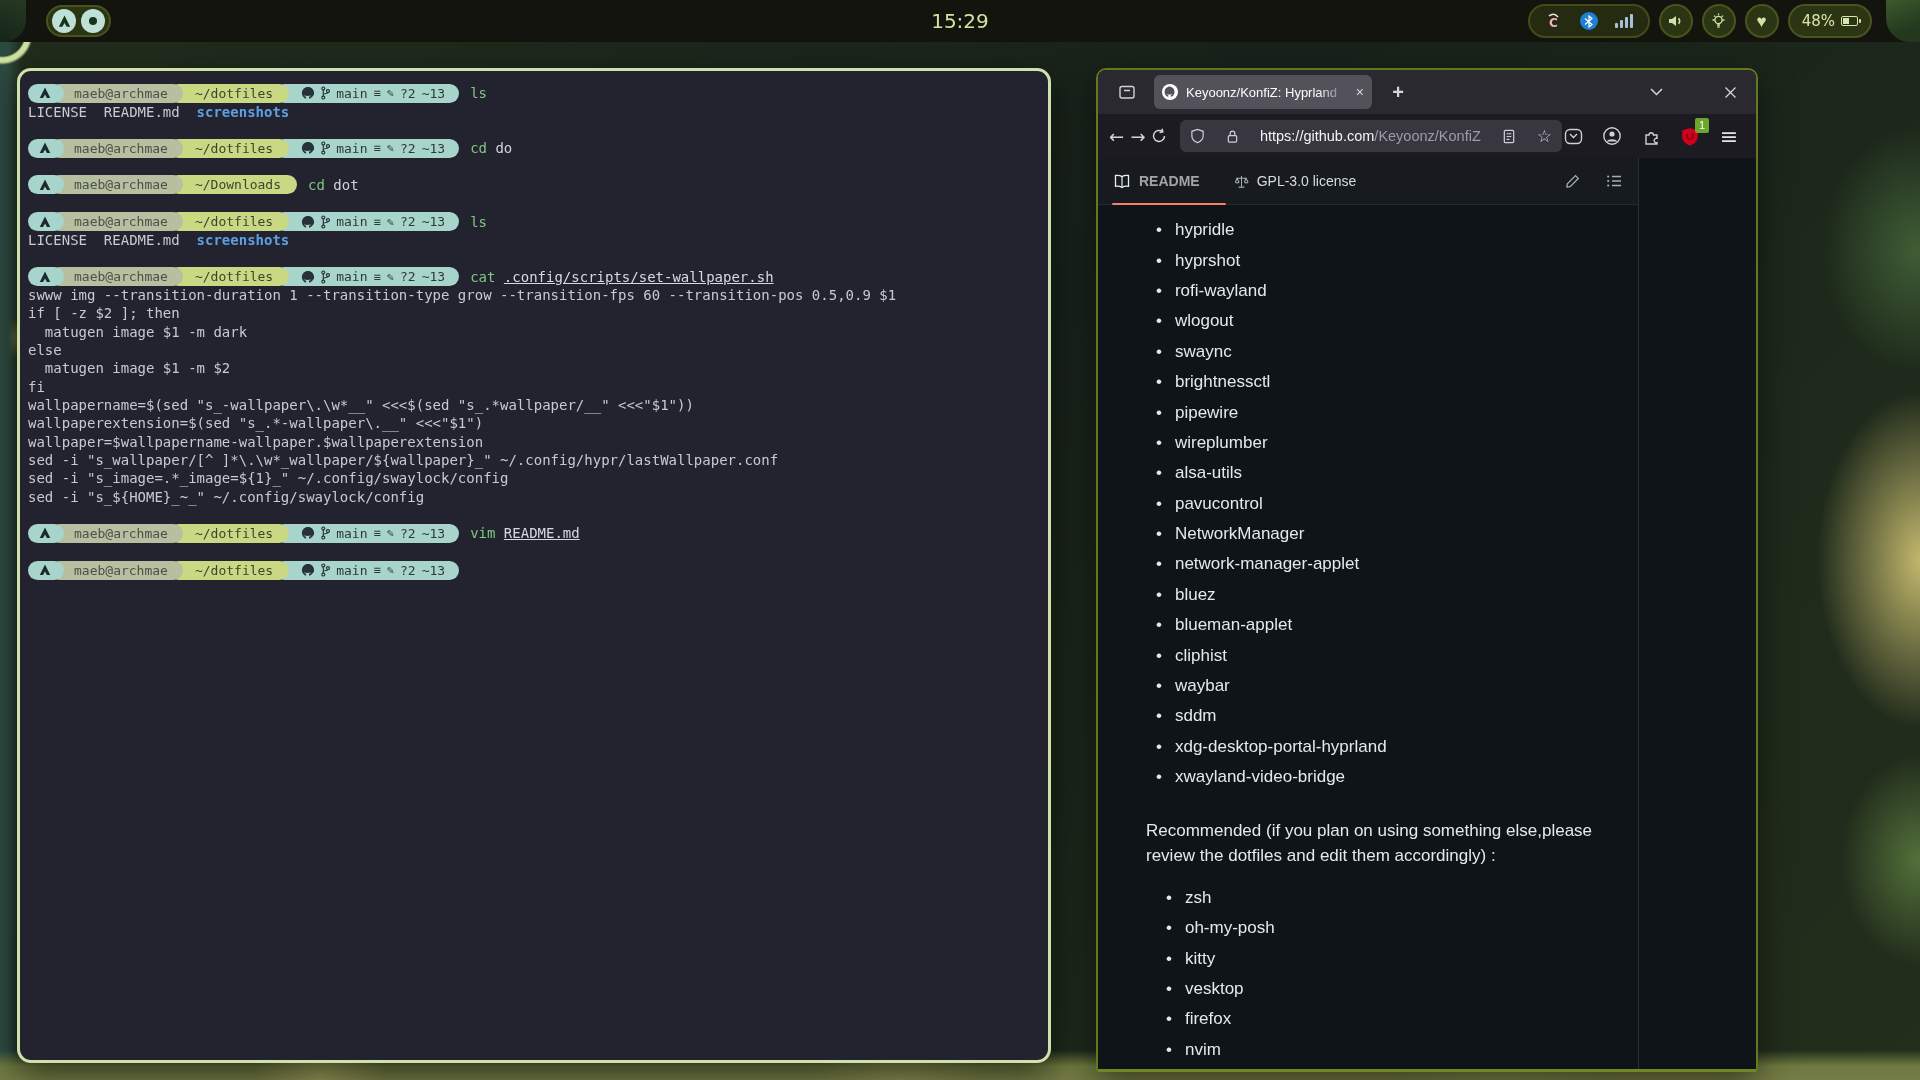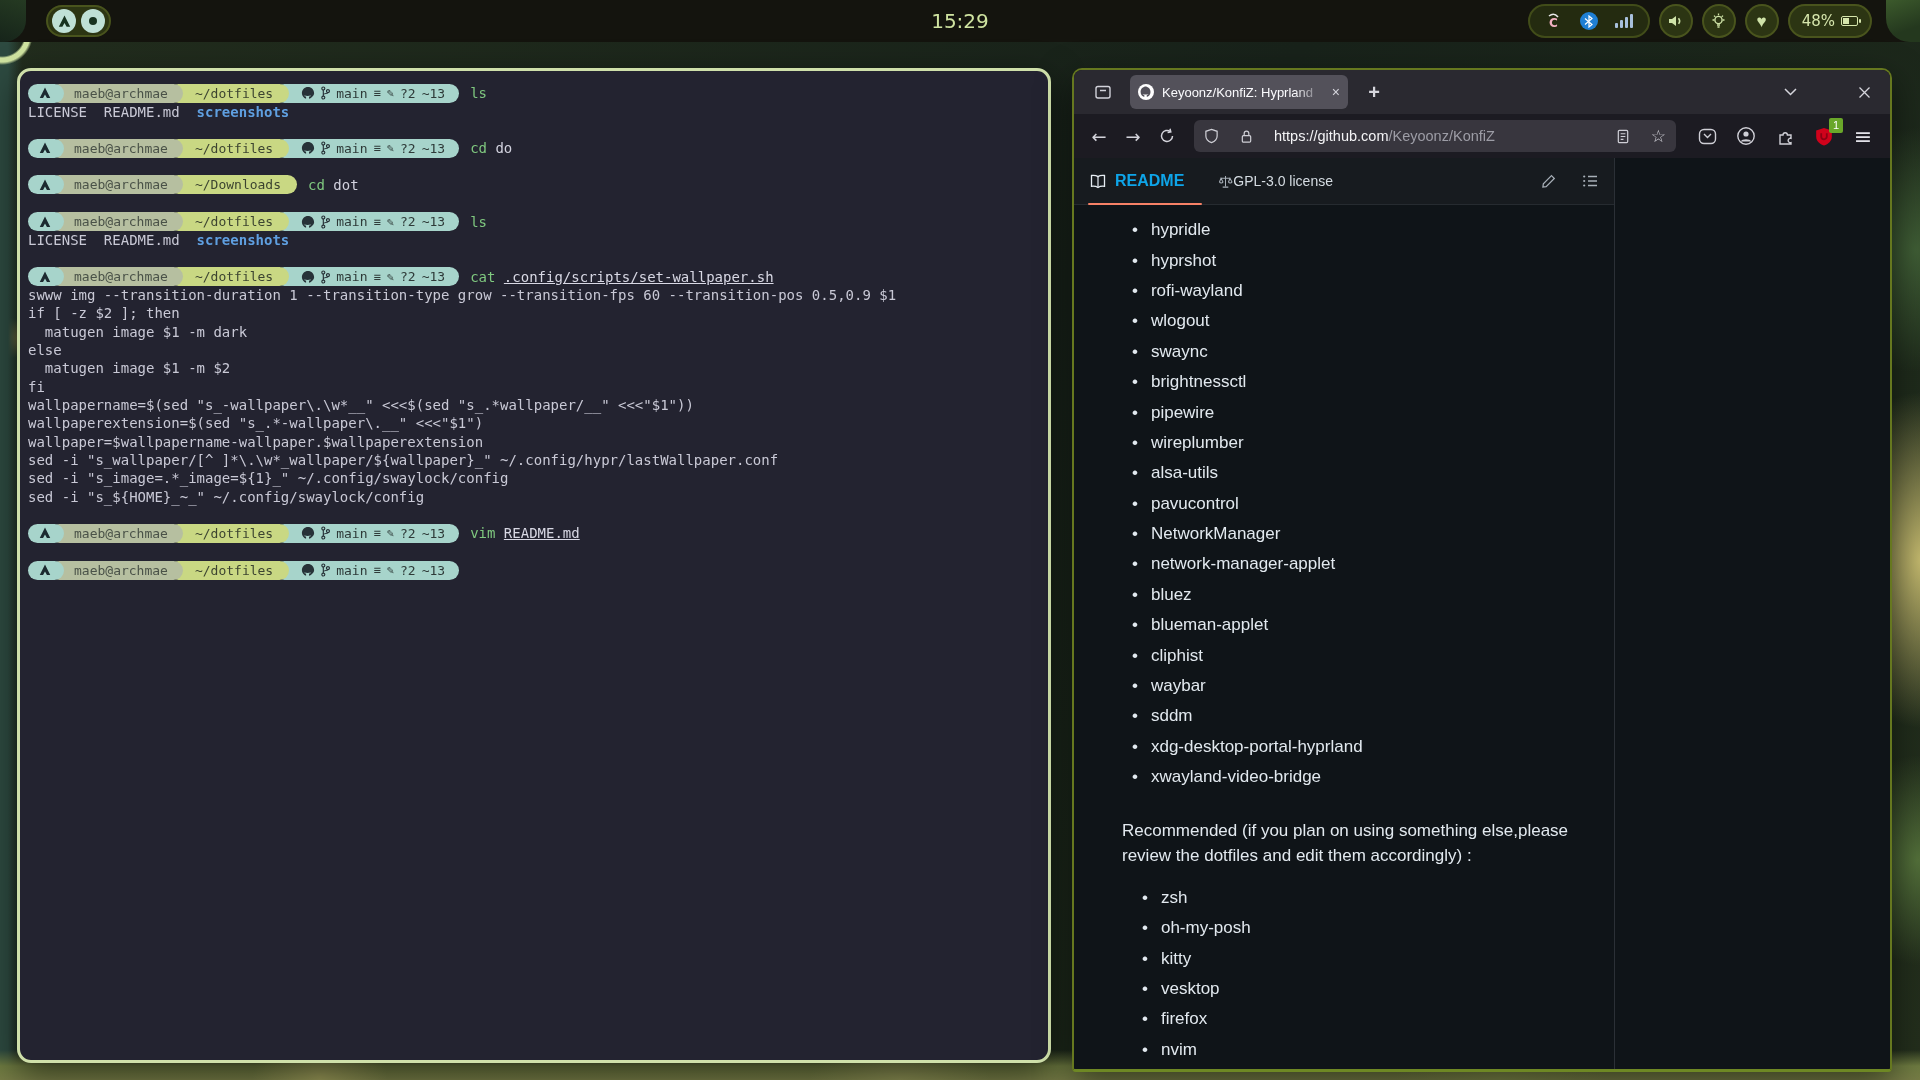--- a/index.html
+++ b/index.html
@@ -74,21 +74,21 @@
   .seg-git  { background:#a7d4cb; padding:0 14px 0 26px; margin-left:-14px; z-index:1; gap:6px; color:#2e3a38; }
   .geq { font-size:12px; }
   .gpencil { font-size:12px; }
   .c-cmd  { color:#7fc87f; }
   .c-arg  { color:#d2d2de; }
   .c-out  { color:#c9c9d6; }
   .c-link { color:#d8d8e4; text-decoration:underline; }
   .c-blue { color:#5f9fe0; font-weight:bold; }
 
   
-  .browser { position:absolute; left:1072px; top:68px; width:820px; height:1004px;
+  .browser { position:absolute; left:1096px; top:68px; width:662px; height:1004px;
              border:2px solid #66781f; border-bottom:3px solid #6e8824;
              border-radius:10px 10px 4px 4px; overflow:hidden;
              box-shadow:0 12px 34px rgba(0,0,0,.5); background:#11161a; }
   .tabbar { height:44px; background:#2a2930; display:flex; align-items:center; padding:0 10px; }
   .fxview-btn { width:30px; height:30px; margin-left:4px; border-radius:4px;
                 display:flex; align-items:center; justify-content:center; }
   .tab { width:218px; height:34px; margin-left:12px; background:#53515a; border-radius:6px;
          display:flex; align-items:center; padding:0 8px; gap:8px; }
   .tab-title { flex:1; color:#fbfbfe; font-size:13px; white-space:nowrap; overflow:hidden;
                -webkit-mask-image:linear-gradient(90deg,#000 82%,transparent);
@@ -113,24 +113,24 @@
   .toolbar-right { margin-left:auto; display:flex; align-items:center; gap:17px; padding-right:6px; }
   .ext-btn { position:relative; display:flex; align-items:center; justify-content:center; width:22px; height:22px; }
   .ext-badge { position:absolute; top:-7px; right:-8px; background:#6aa72a; color:#fff;
                font-size:11px; line-height:1; padding:2px 4px; border-radius:2px; }
 
   .content { position:relative; height:914px; background:rgba(16,21,25,0.97); overflow:hidden; }
   .content-col { position:absolute; left:0; top:0; width:541px; height:100%;
                  border-right:1px solid #2b3036; overflow:hidden; }
   .sticky-bar { height:47px; background:#171b1f; border-bottom:1px solid #262b30;
                 display:flex; align-items:center; padding:0 16px; position:relative; }
-  .sticky-tab { display:flex; align-items:center; gap:9px; color:#0ea5e9; font-size:16px; font-weight:bold; }
+  .sticky-tab { display:flex; align-items:center; gap:9px; color:#a3a3a3; font-size:14px; font-weight:bold; }
   .sticky-underline { position:absolute; left:14px; bottom:-1px; width:114px; height:2px;
                       background:#f78166; border-radius:2px; }
-  .license-tab { display:flex; align-items:center; color:#d5dce2; font-size:14px; margin-left:34px; }
+  .license-tab { display:flex; align-items:center; gap:8px; color:#d5dce2; font-size:14px; margin-left:34px; }
   .sticky-actions { margin-left:auto; display:flex; align-items:center; gap:26px; color:#9aa2ab; }
   .md-body { padding:10px 0 0 0; color:#e2e9ef; }
   ul.md-list { list-style:none; margin:0 0 0 58px; }
   ul.md-list li { display:flex; align-items:center; height:30.4px; font-size:17px; }
   ul.md-list li::before { content:"•"; font-size:17px; margin-right:13px; color:#e2e9ef; }
   .md-p { width:452px; margin:27px 0 14px 48px; font-size:17px; line-height:24.6px; color:#e2e9ef; }
   ul.md-list2 { list-style:none; margin:0 0 0 68px; }
   ul.md-list2 li { display:flex; align-items:center; height:30.4px; font-size:17px; }
   ul.md-list2 li::before { content:"•"; font-size:17px; margin-right:13px; color:#e2e9ef; }
 

